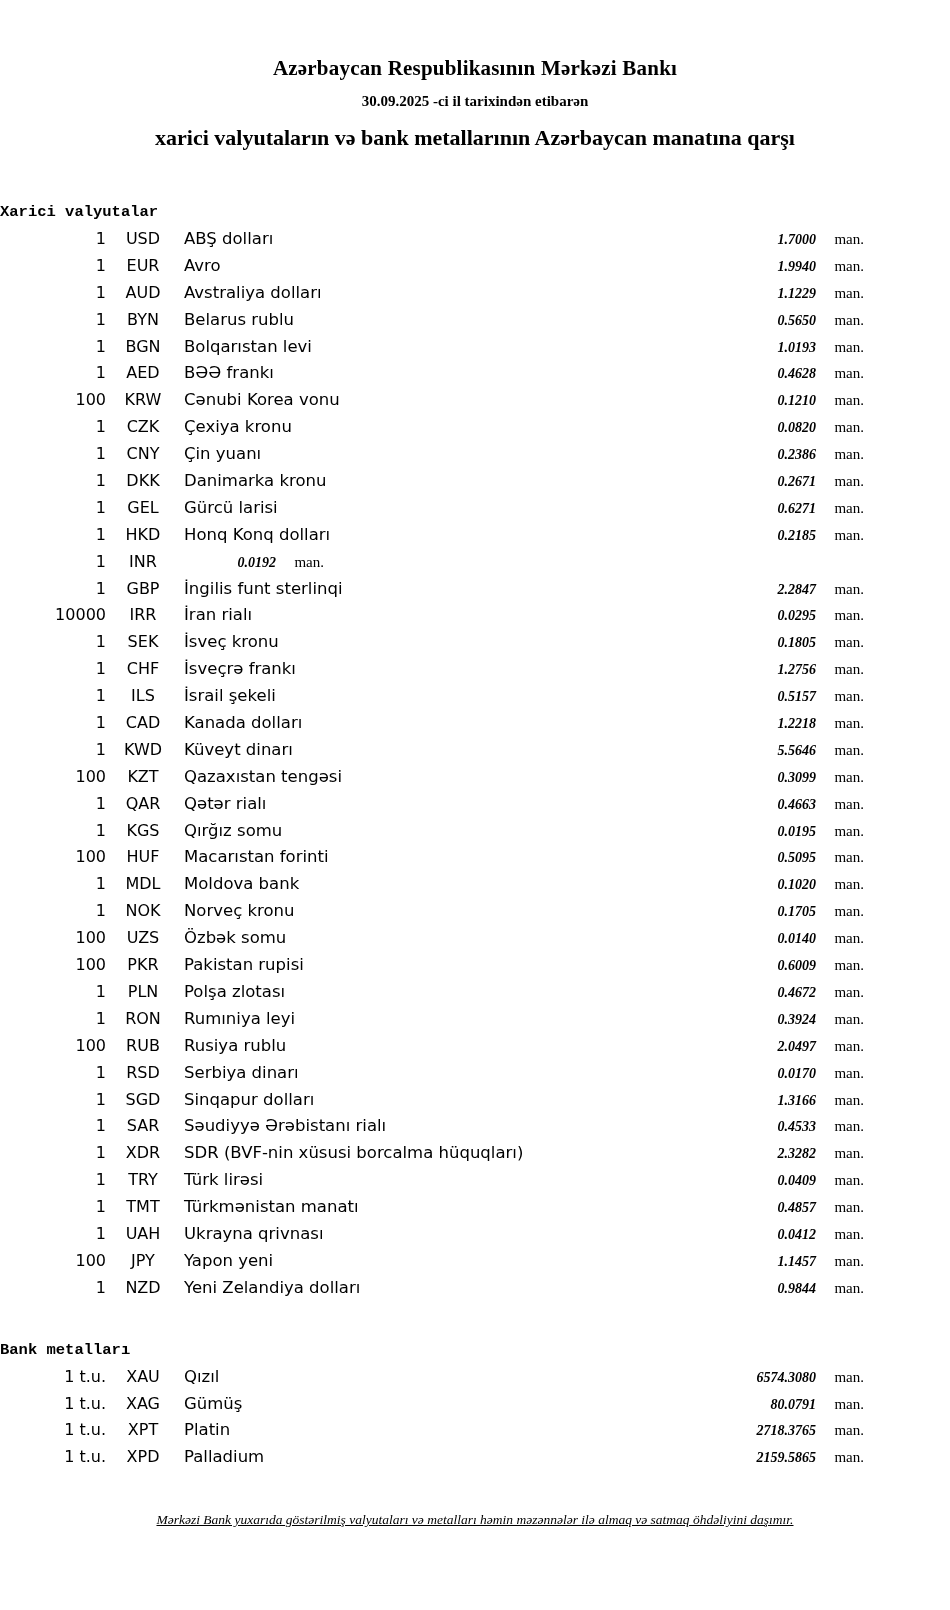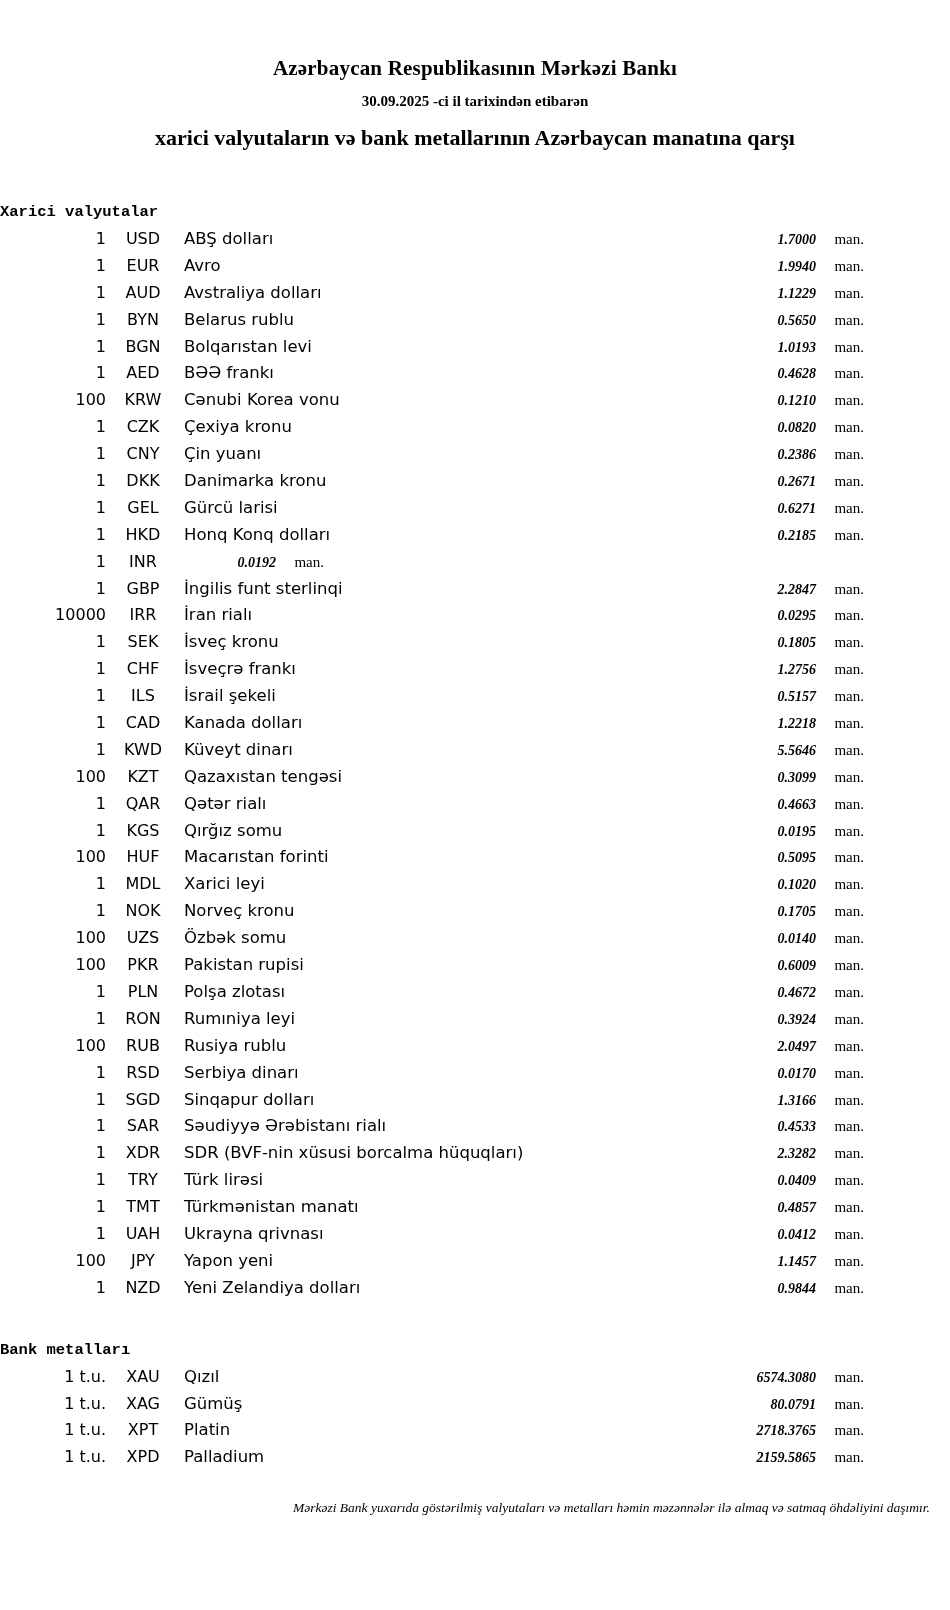--- a/index.html
+++ b/index.html
@@ -51,24 +51,25 @@
   .unit  {
     width: 48px;
     text-align: right;
     font-family: "Liberation Serif", serif;
     font-size: 15px;
   }
   .footer {
     font-family: "Liberation Serif", serif;
     font-style: italic;
     font-size: 13.5px;
-    text-align: right;
-    margin-top: 26px;
+    text-align: center;
+    margin-top: 38px;
     padding: 0 20px;
     white-space: nowrap;
+    text-decoration: underline;
   }
 </style>
 </head>
 <body>
 
 <div>
 
   <div class="heading page-title">Azərbaycan Respublikasının Mərkəzi Bankı</div>
 
   <div class="heading sub1">30.09.2025 -ci il tarixindən etibarən</div>
@@ -241,21 +242,21 @@
       <div class="row">
         <span class="qty">100</span>
         <span class="code">HUF</span>
         <span class="name">Macarıstan forinti</span>
         <span class="rate">0.5095</span>
         <span class="unit">man.</span>
       </div>
       <div class="row">
         <span class="qty">1</span>
         <span class="code">MDL</span>
-        <span class="name">Xarici leyi</span>
+        <span class="name">Moldova bank</span>
         <span class="rate">0.1020</span>
         <span class="unit">man.</span>
       </div>
       <div class="row">
         <span class="qty">1</span>
         <span class="code">NOK</span>
         <span class="name">Norveç kronu</span>
         <span class="rate">0.1705</span>
         <span class="unit">man.</span>
       </div>

